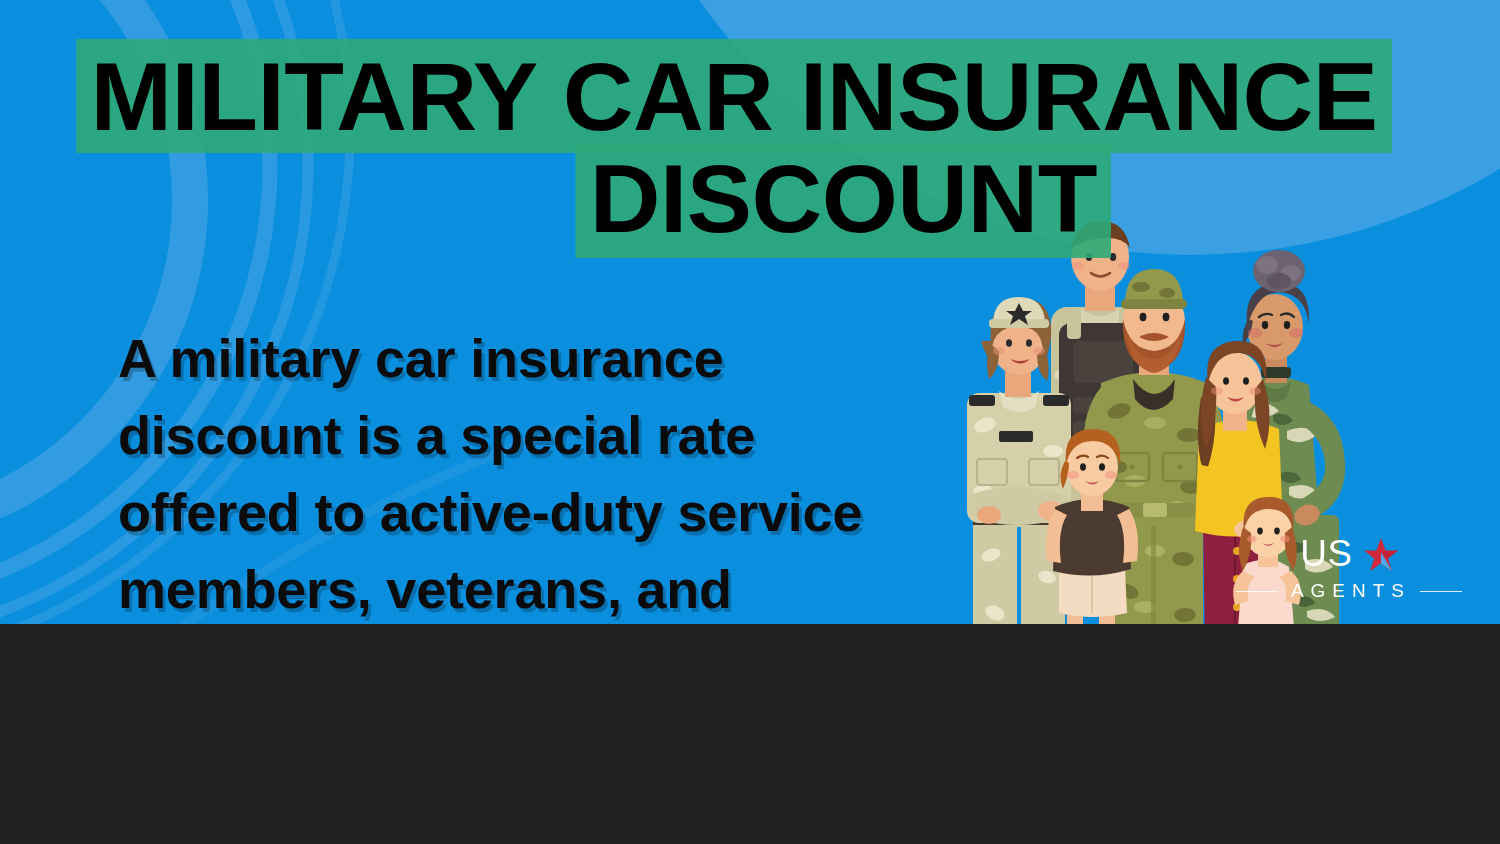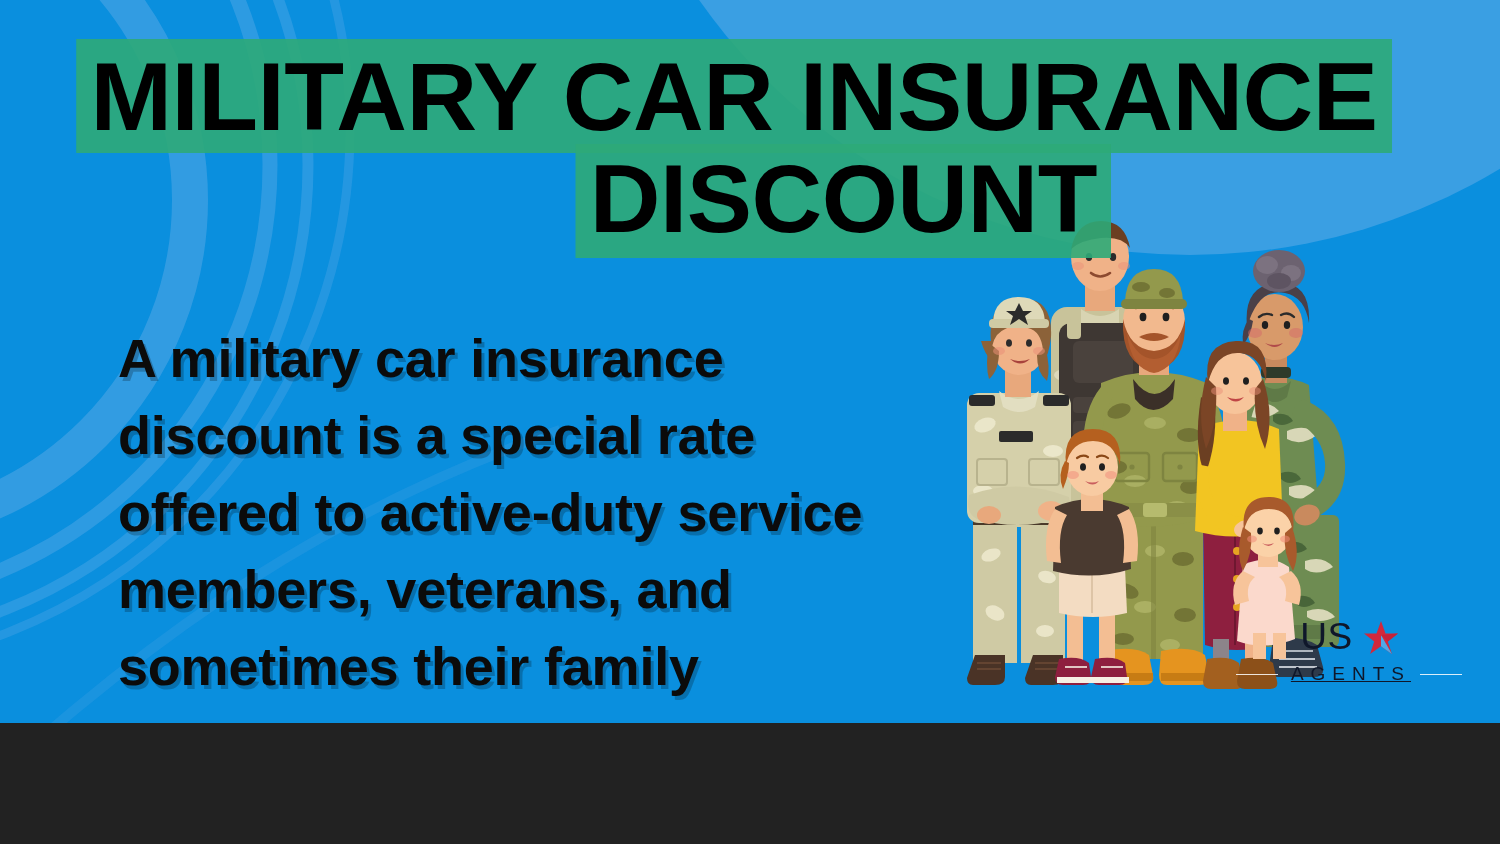--- a/index.html
+++ b/index.html
@@ -3,21 +3,21 @@
 <meta charset="utf-8">
 <style>
   html, body {
     margin: 0;
     padding: 0;
     background: #222;
   }
   #canvas {
     position: relative;
     width: 1500px;
-    height: 723px;
+    height: 624px;
     overflow: hidden;
     background: #0A8FDE;
     font-family: "Liberation Sans", sans-serif;
   }
 
   
   .bg-layer { position: absolute; inset: 0; overflow: hidden; }
   .bg-svg { position: absolute; top: 0; left: 0; width: 1500px; height: 844px; }
 
   
@@ -82,23 +82,23 @@
     width: 430px;
     height: 480px;
     z-index: 5;
   }
   .illustration svg { width: 100%; height: 100%; display: block; }
 
   
   .logo {
     position: absolute;
     right: 38px;
-    bottom: 38px;
+    bottom: 22px;
     z-index: 8;
-    color: #0f172a;
+    color: #ffffff;
   }
   .logo-top {
     display: flex;
     align-items: center;
     justify-content: center;
     gap: 11px;
   }
   .logo-us, .logo-insurance {
     font-family: "Liberation Sans", sans-serif;
     font-size: 37px;
@@ -106,21 +106,20 @@
     letter-spacing: 0.5px;
     line-height: 42px;
   }
   .logo-star { width: 34px; height: 33px; display: block; }
   .logo-bottom {
     display: flex;
     align-items: center;
     justify-content: center;
     gap: 9px;
     margin-top: 5px;
-    text-decoration: underline;
   }
   .logo-rule {
     height: 1px;
     width: 42px;
     background: rgba(255,255,255,0.85);
     display: block;
   }
   .logo-agents {
     font-family: "Liberation Sans", sans-serif;
     font-size: 19px;

